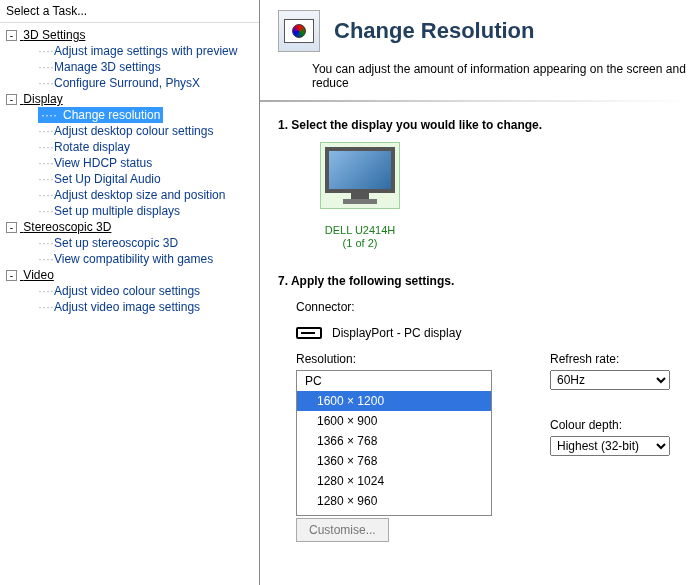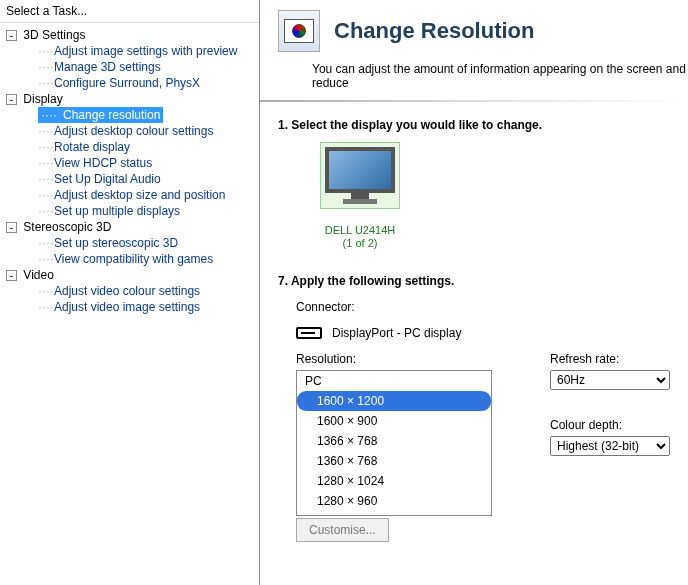--- a/index.html
+++ b/index.html
@@ -30,20 +30,21 @@
     padding: 4px 2px;
     overflow: auto;
   }
   .tree-group, .tree-item {
     line-height: 16px;
     white-space: nowrap;
   }
   .tree-group {
     padding-left: 4px;
     margin-top: 0;
+    text-decoration: underline;
   }
   .tree-item {
     padding-left: 36px;
     color: #0a3b8c;
     cursor: pointer;
   }
   .tree-item.selected span {
     background: #3399ff;
     color: #fff;
     padding: 1px 3px;
@@ -209,21 +210,20 @@
     font-weight: normal;
     color: #000;
   }
   .list-item {
     padding: 3px 8px 3px 20px;
     cursor: pointer;
   }
   .list-item.selected {
     background: #3074e0;
     color: #fff;
-    border-radius: 9px;
   }
   select {
     width: 100%;
     font-family: inherit;
     font-size: 12px;
     padding: 1px 2px;
   }
   .field-label {
     margin-bottom: 4px;
   }

